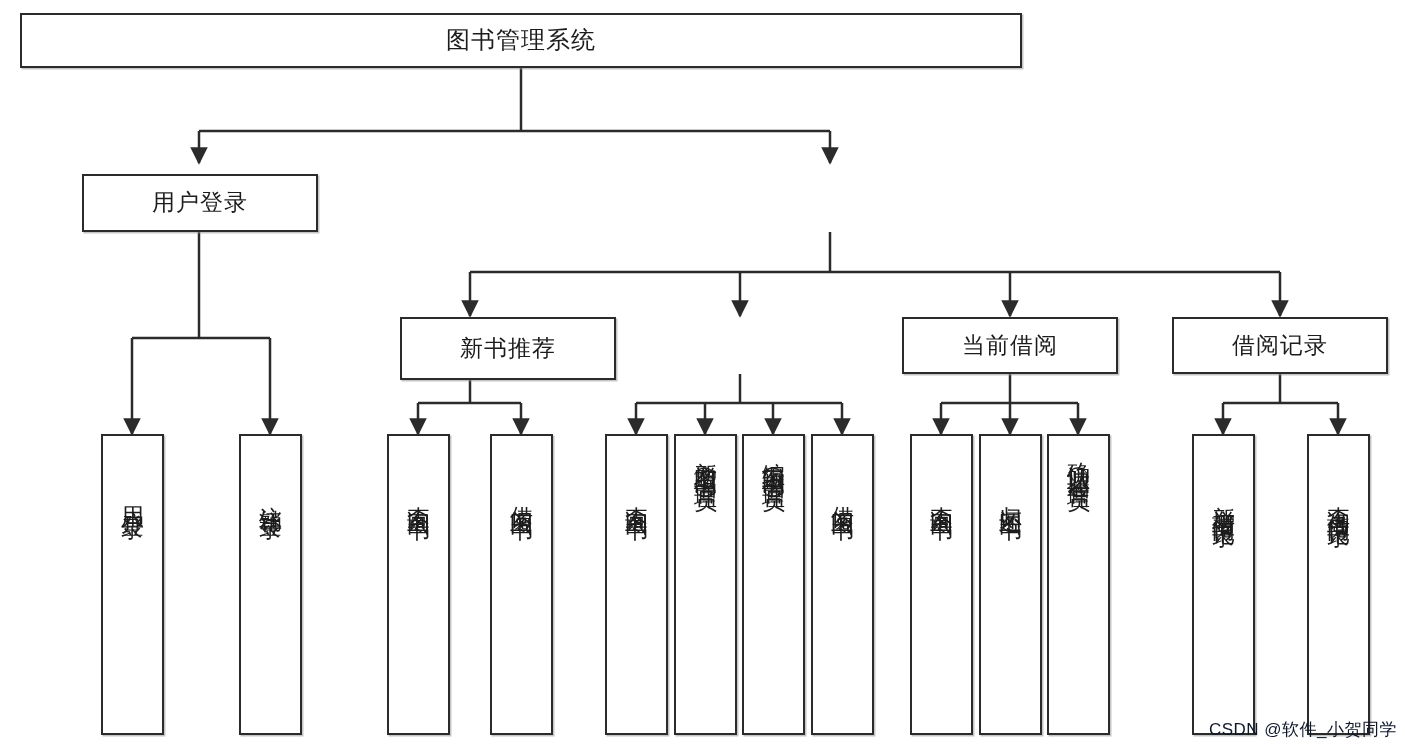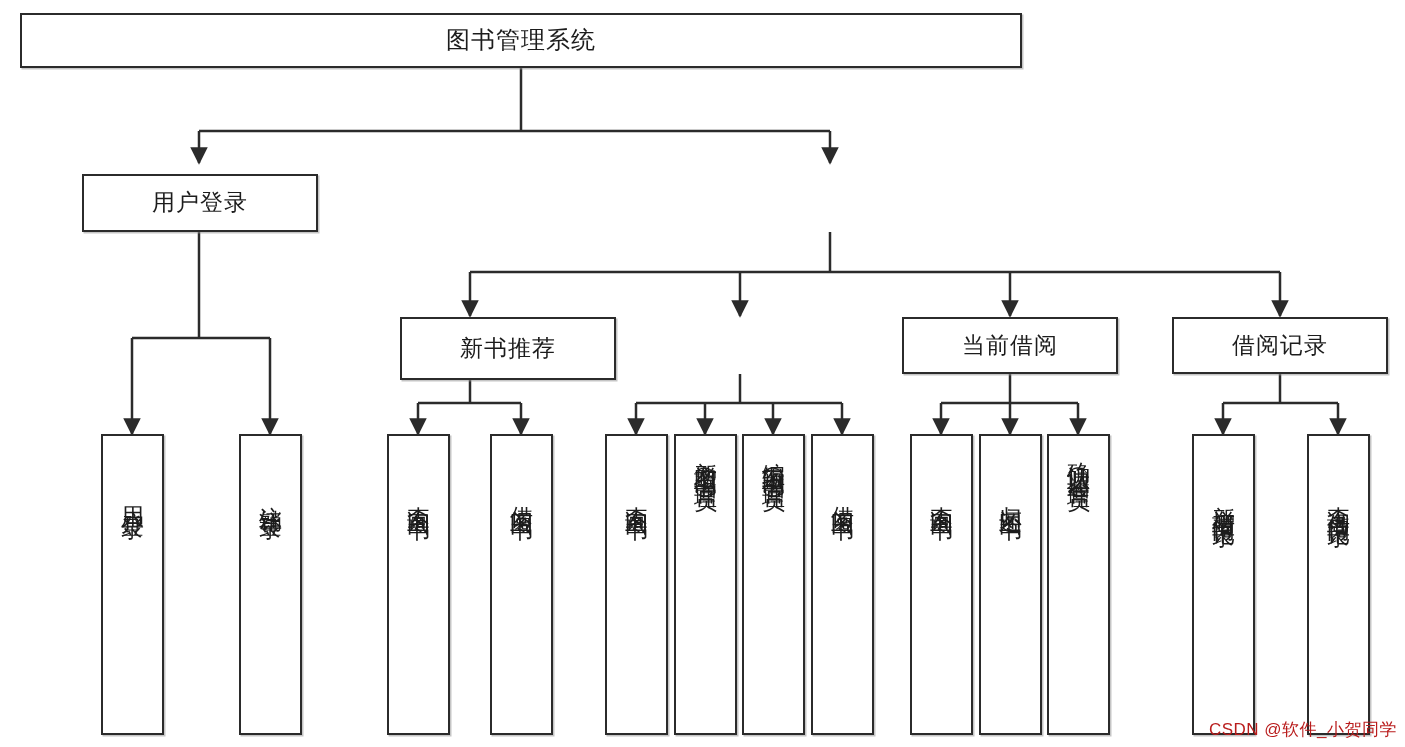--- a/index.html
+++ b/index.html
@@ -62,21 +62,21 @@
     margin-top: 52px;
   }
   .node.vert.top .vlabel {
     margin-top: 8px;
   }
   .watermark {
     position: absolute;
     right: 8px;
     bottom: 6px;
     font-size: 17px;
-    color: #b91c1c;
+    color: #0f172a;
     letter-spacing: 0.5px;
     white-space: nowrap;
   }
 </style>
 </head>
 <body>
 
 <div id="canvas">
 
   <svg id="wires" viewBox="0 0 1405 747" xmlns="http://www.w3.org/2000/svg">

